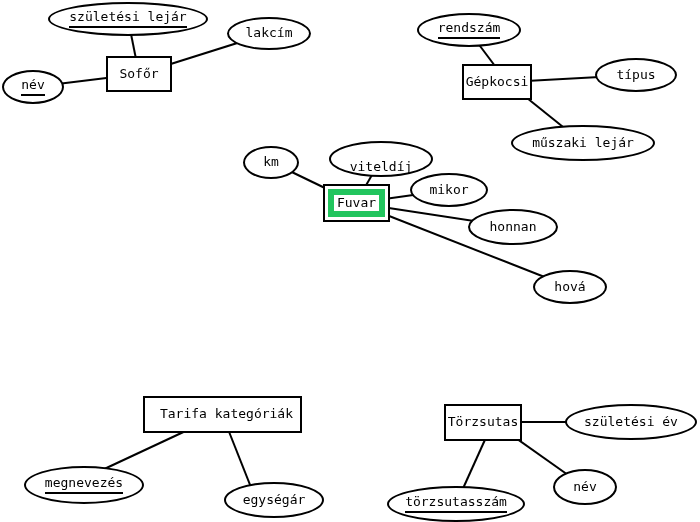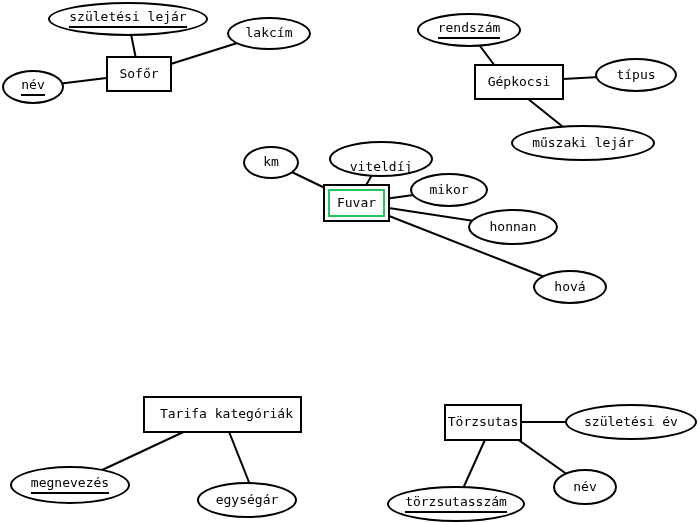--- a/index.html
+++ b/index.html
@@ -43,21 +43,21 @@
     border-radius: 50%;
   }
   .entity {
     border-radius: 0;
   }
   .weak {
     padding: 3px;
   }
   .weak .inner {
     box-sizing: border-box;
-    border: 2px solid #22c55e;
+    border: 6px solid #22c55e;
     width: 100%;
     height: 100%;
     display: flex;
     align-items: center;
     justify-content: center;
   }
   .key-label {
     border-bottom: 2px solid #000000;
     padding-bottom: 1px;
   }
@@ -83,21 +83,21 @@
     <line x1="222" y1="414" x2="256" y2="500"></line>
     <line x1="493" y1="422" x2="631" y2="422"></line>
     <line x1="493" y1="422" x2="585" y2="487"></line>
     <line x1="493" y1="422" x2="456" y2="504"></line>
   </svg>
 
   <div class="node entity" style="left:106px; top:56px; width:66px; height:36px;">
     <span>Sofőr</span>
   </div>
 
-  <div class="node entity" style="left:474px; top:64px; width:90px; height:36px;">
+  <div class="node entity" style="left:462px; top:64px; width:70px; height:36px;">
     <span>Gépkocsi</span>
   </div>
 
   <div class="node entity weak" style="left:323px; top:184px; width:67px; height:38px;">
     <div class="inner">
       <span>Fuvar</span>
     </div>
   </div>
 
   <div class="node entity" style="left:143px; top:396px; width:159px; height:37px;padding-left:8px;">
@@ -145,25 +145,25 @@
   </div>
 
   <div class="node attr" style="left:468px; top:209px; width:90px; height:36px;">
     <span>honnan</span>
   </div>
 
   <div class="node attr" style="left:533px; top:270px; width:74px; height:34px;">
     <span>hová</span>
   </div>
 
-  <div class="node attr" style="left:10px; top:466px; width:120px; height:38px;">
+  <div class="node attr" style="left:24px; top:466px; width:120px; height:38px;">
     <span class="key-label">megnevezés</span>
   </div>
 
-  <div class="node attr" style="left:197px; top:482px; width:100px; height:36px;">
+  <div class="node attr" style="left:224px; top:482px; width:100px; height:36px;">
     <span>egységár</span>
   </div>
 
   <div class="node attr" style="left:565px; top:404px; width:132px; height:36px;">
     <span>születési év</span>
   </div>
 
   <div class="node attr" style="left:553px; top:469px; width:64px; height:36px;">
     <span>név</span>
   </div>

